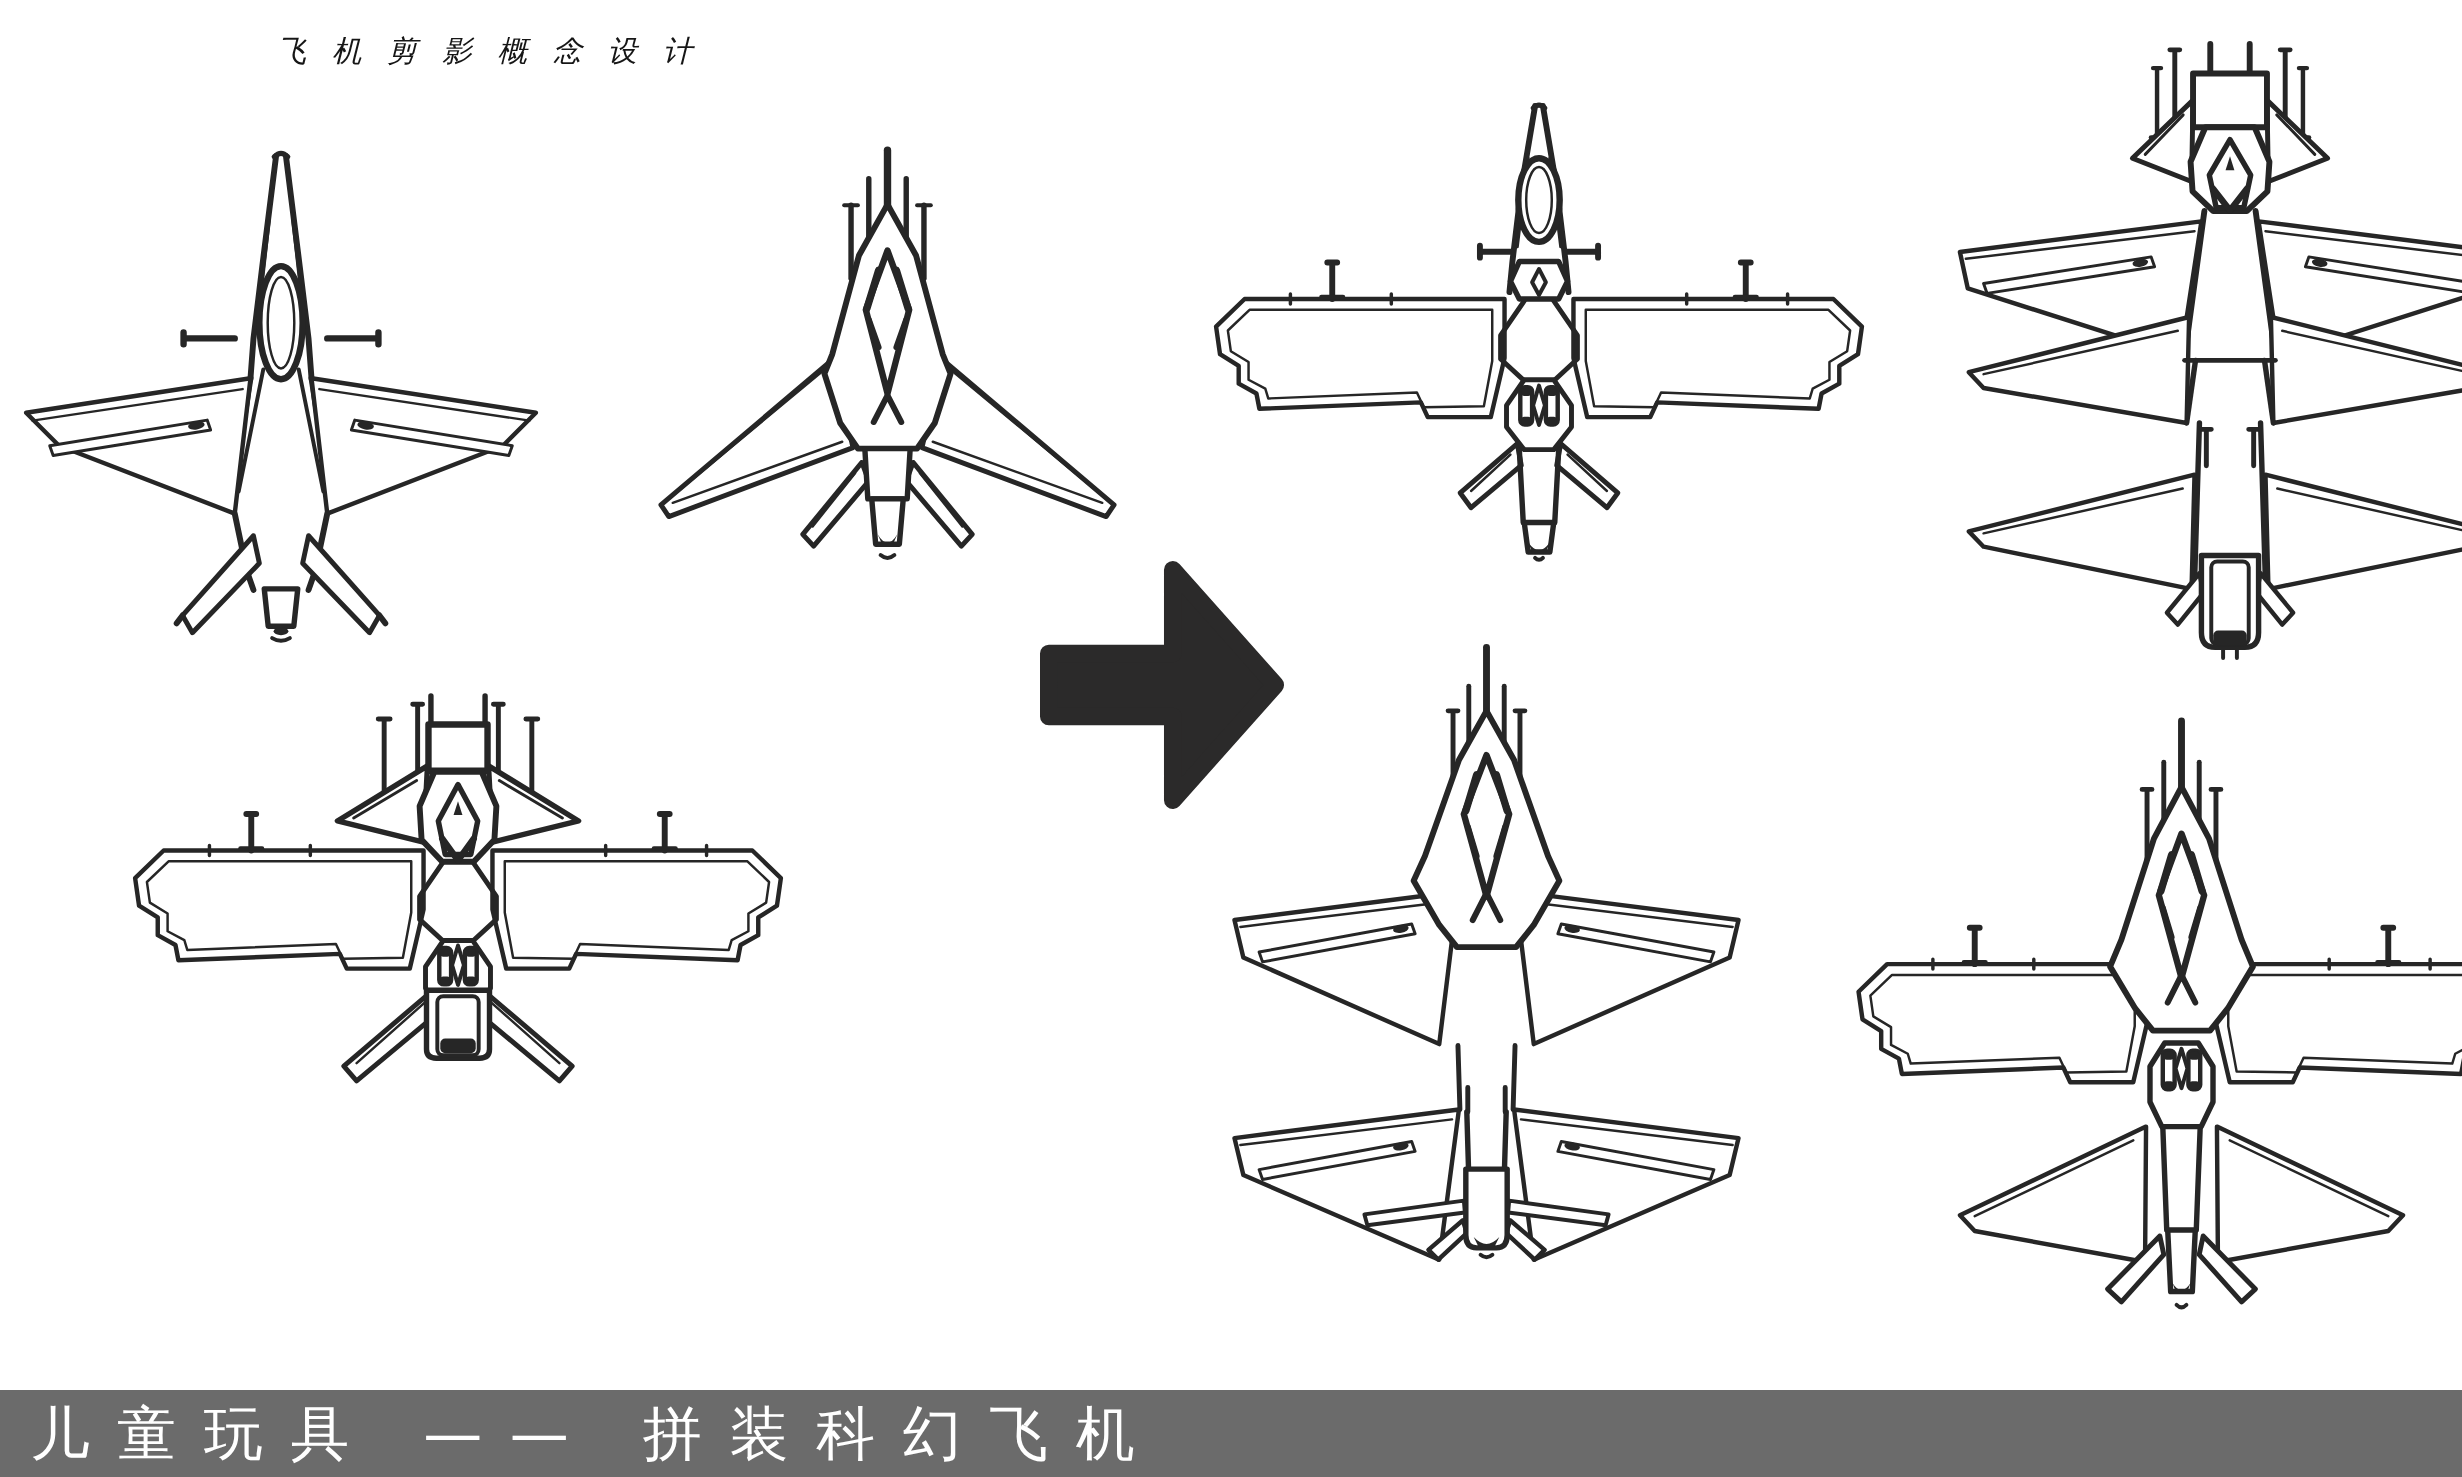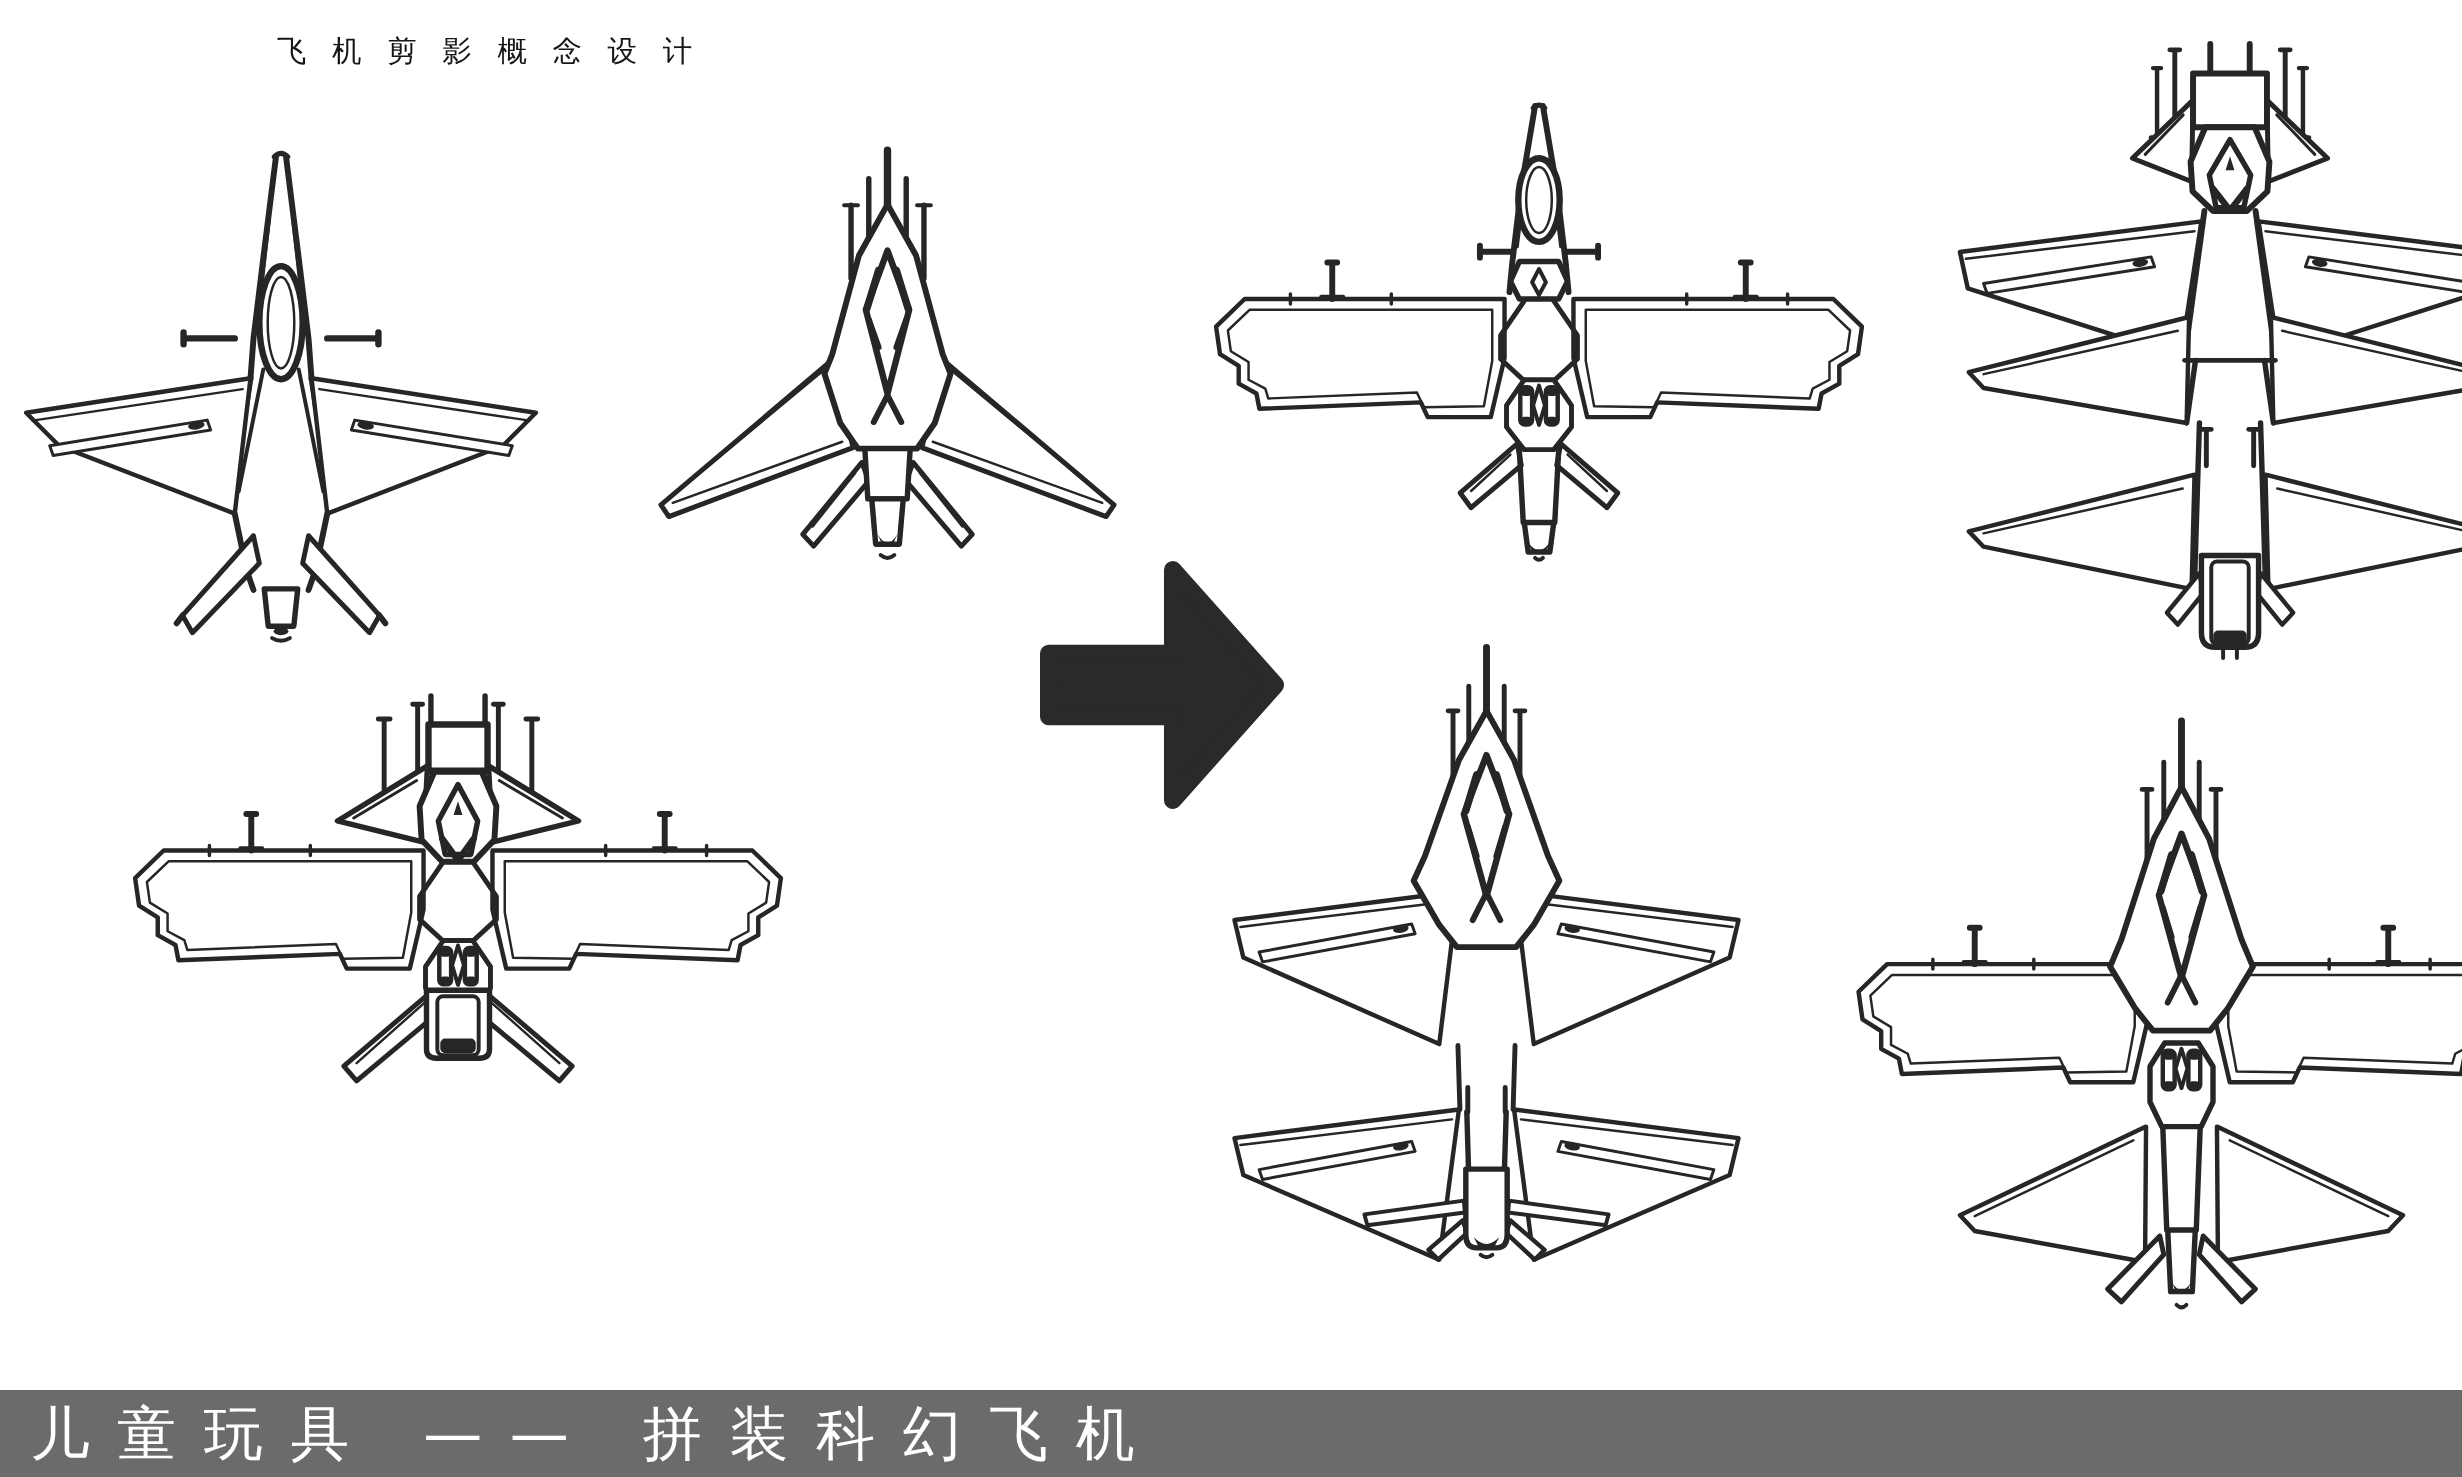--- a/index.html
+++ b/index.html
@@ -4,21 +4,21 @@
 <style>
   html,body{margin:0;padding:0;}
   body{
     width:2536px;height:1477px;position:relative;overflow:hidden;
     background:var(--bg,#ffffff);
     font-family:"DejaVu Sans","Liberation Sans",sans-serif;
   }
   .title{
     position:absolute;left:277px;top:31.5px;
     font-size:29.5px;letter-spacing:25.6px;font-weight:400;
-    color:var(--titleColor,#161616);white-space:nowrap;
+    color:var(--titleColor,#161616);white-space:nowrap;font-style:italic;
   }
   .plane{position:absolute;}
   svg{overflow:visible;display:block;}
   svg path,svg rect,svg ellipse,svg line{
     stroke:var(--ink,#262626);fill:none;
     stroke-linecap:round;stroke-linejoin:round;
   }
   .f{fill:#ffffff;}
   .k{fill:var(--ink,#262626);stroke:none;}
   .arrow-svg path{stroke:var(--arrow,#2b2a2a);fill:var(--arrow,#2b2a2a);}

